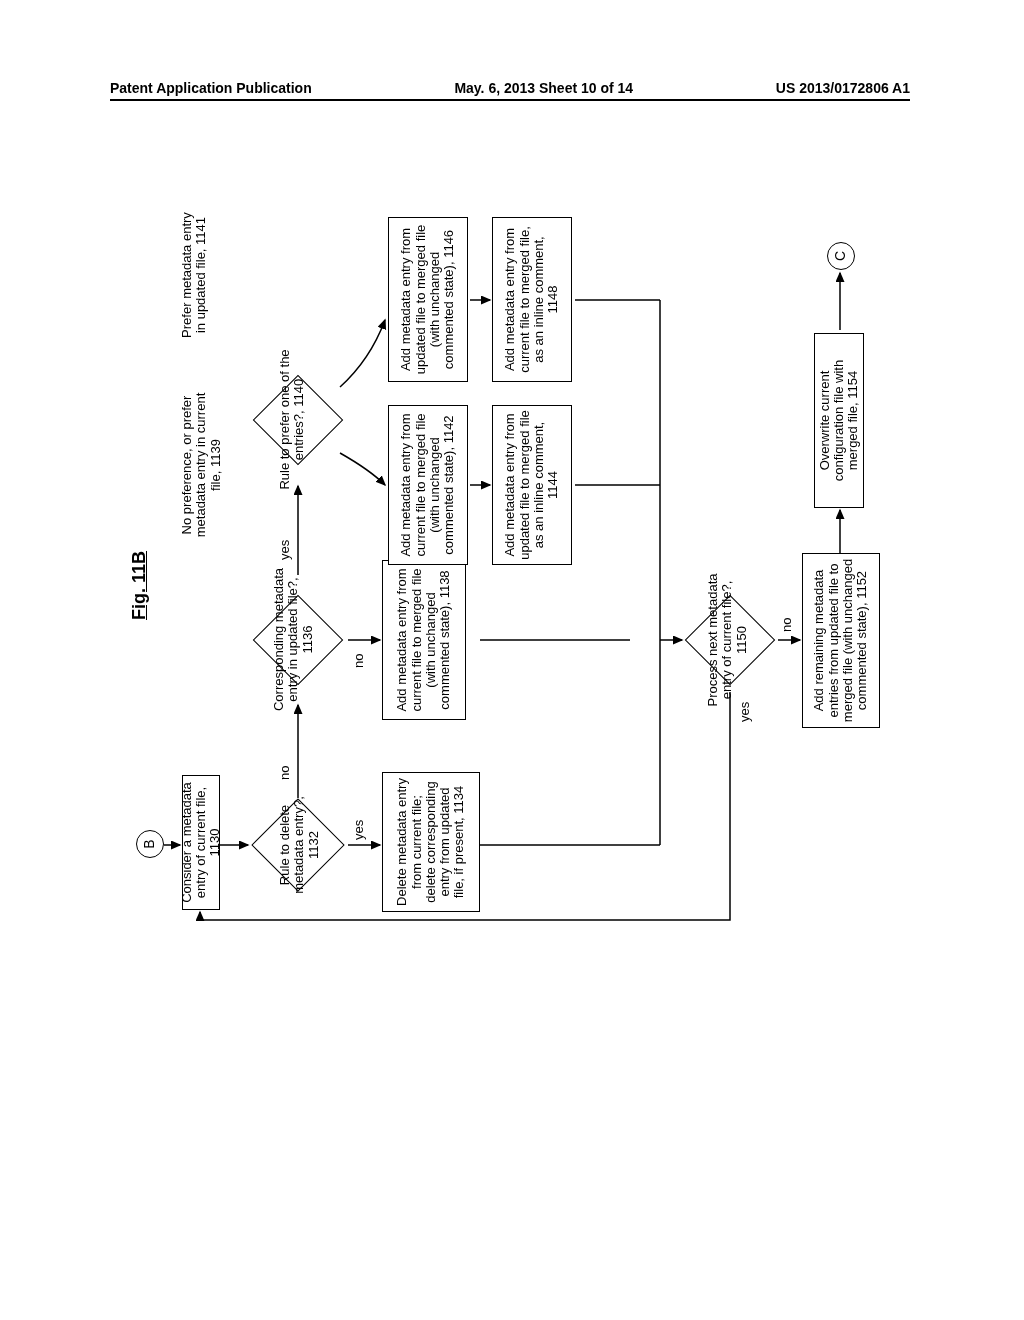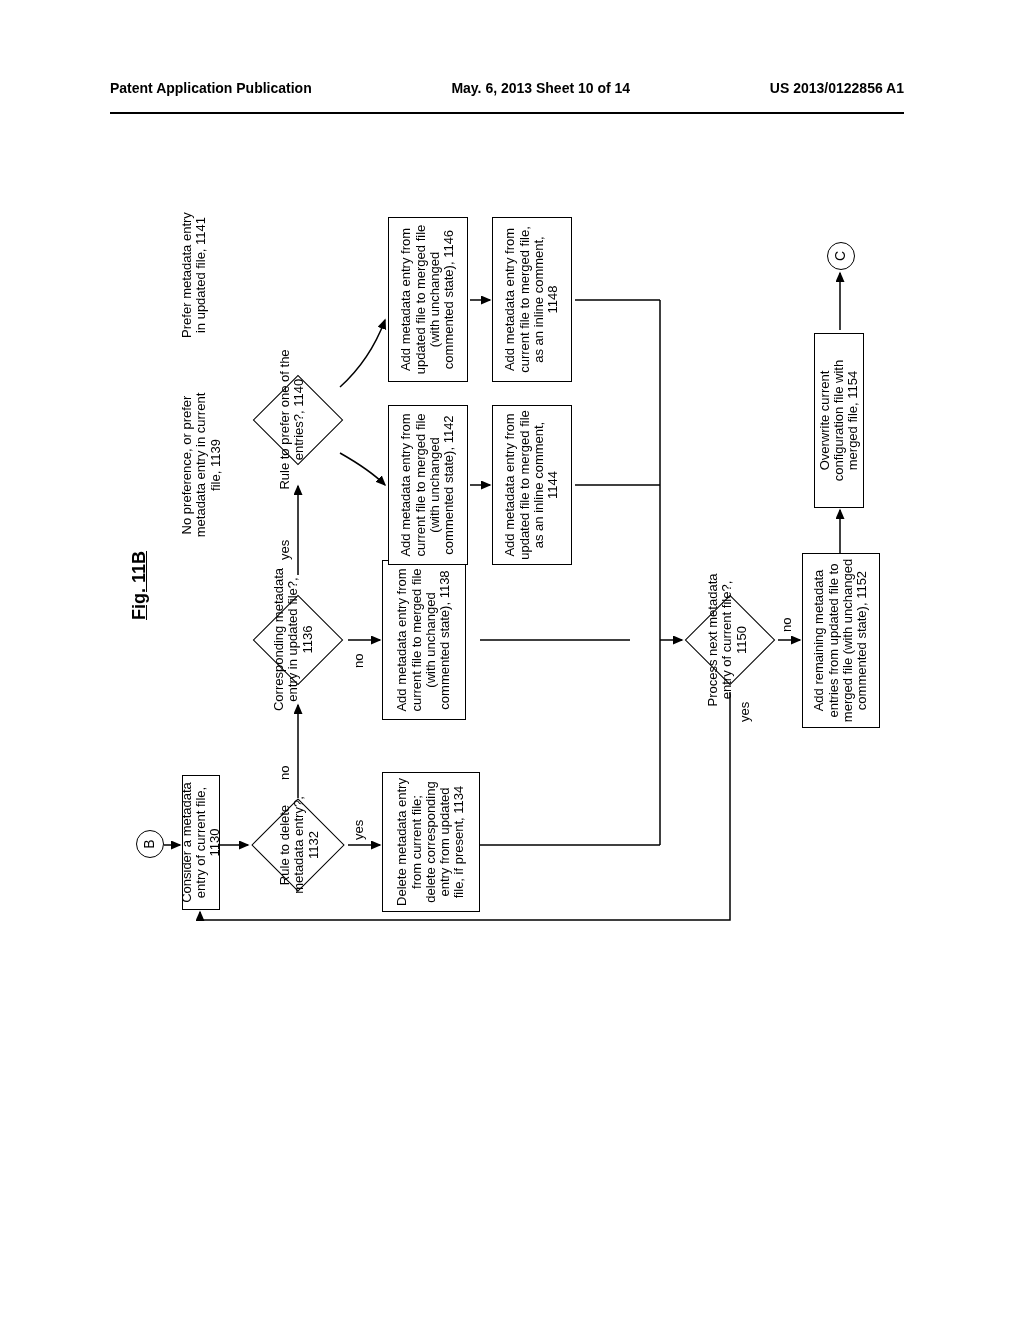--- a/index.html
+++ b/index.html
@@ -12,27 +12,27 @@
   .page {
     position: relative;
     width: 1024px;
     height: 1320px;
     background: #fff;
   }
   .header {
     position: absolute;
     top: 80px;
     left: 110px;
-    right: 120px;
+    right: 114px;
     display: flex;
     justify-content: space-between;
     font-size: 14px;
     font-weight: bold;
     border-bottom: 2px solid #000;
-    padding-bottom: 16px;
+    padding-bottom: 3px;
   }
   .diagram-area {
     position: absolute;
     top: 170px;
     left: 130px;
     width: 770px;
     height: 770px;
   }
   .diagram-inner {
     transform: rotate(-90deg);
@@ -101,21 +101,21 @@
   }
 </style>
 </head>
 <body>
 
 <div class="page">
 
   <div class="header">
     <span>Patent Application Publication</span>
     <span>May. 6, 2013  Sheet 10 of 14</span>
-    <span>US 2013/0122856 A1</span>
+    <span>US 2013/0172806 A1</span>
   </div>
 
   <div class="diagram-area">
     <div class="diagram-inner">
 
       <svg class="arrows">
         <defs>
           <marker id="ah" markerWidth="8" markerHeight="8" refX="6" refY="3" orient="auto">
             <path d="M0,0 L7,3 L0,6 Z" fill="#000"></path>
           </marker>

